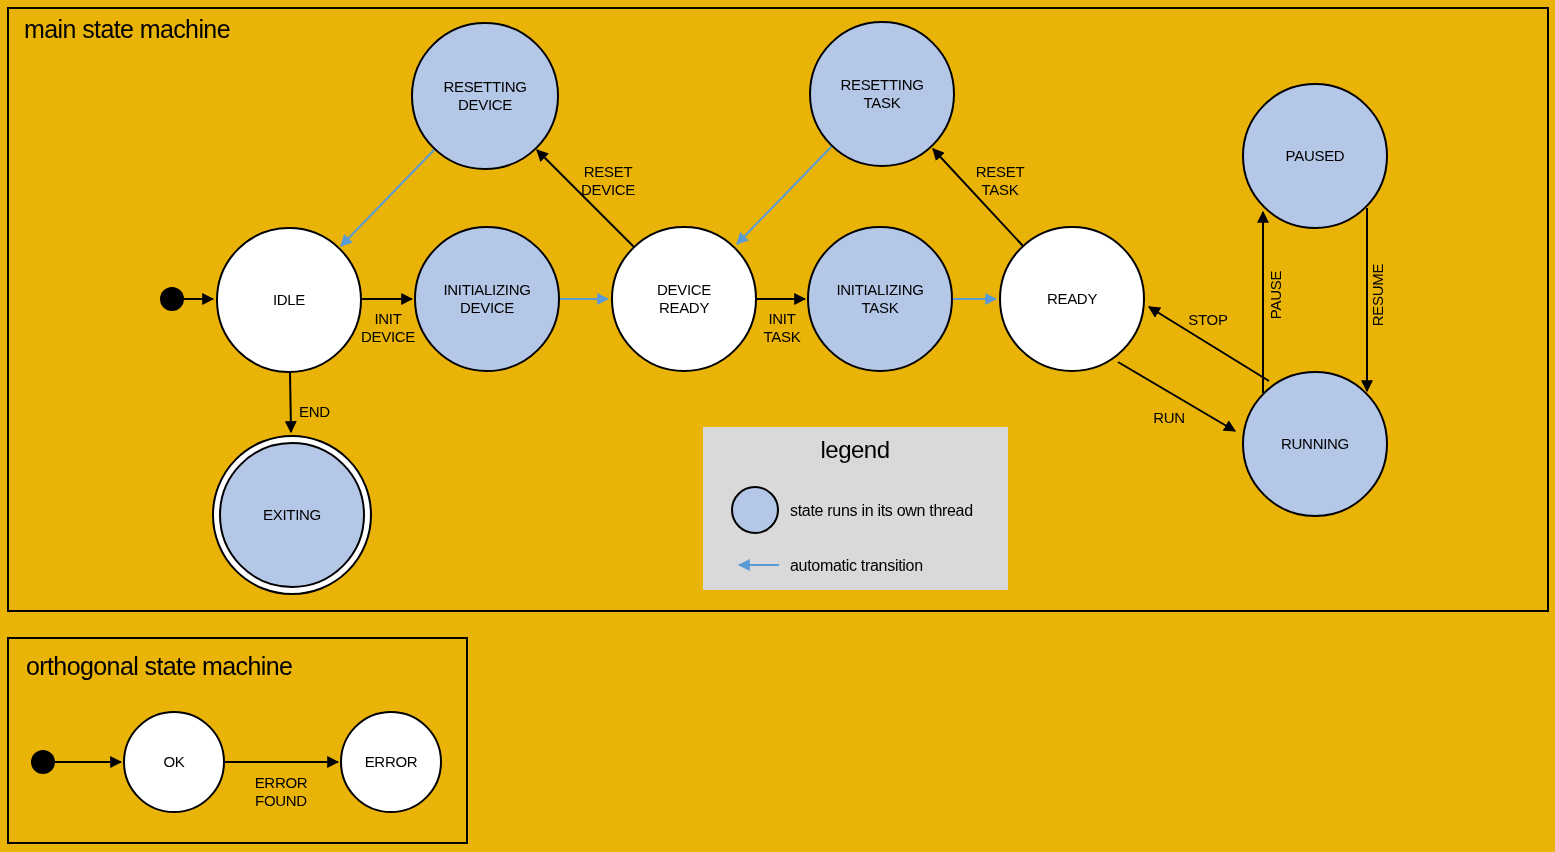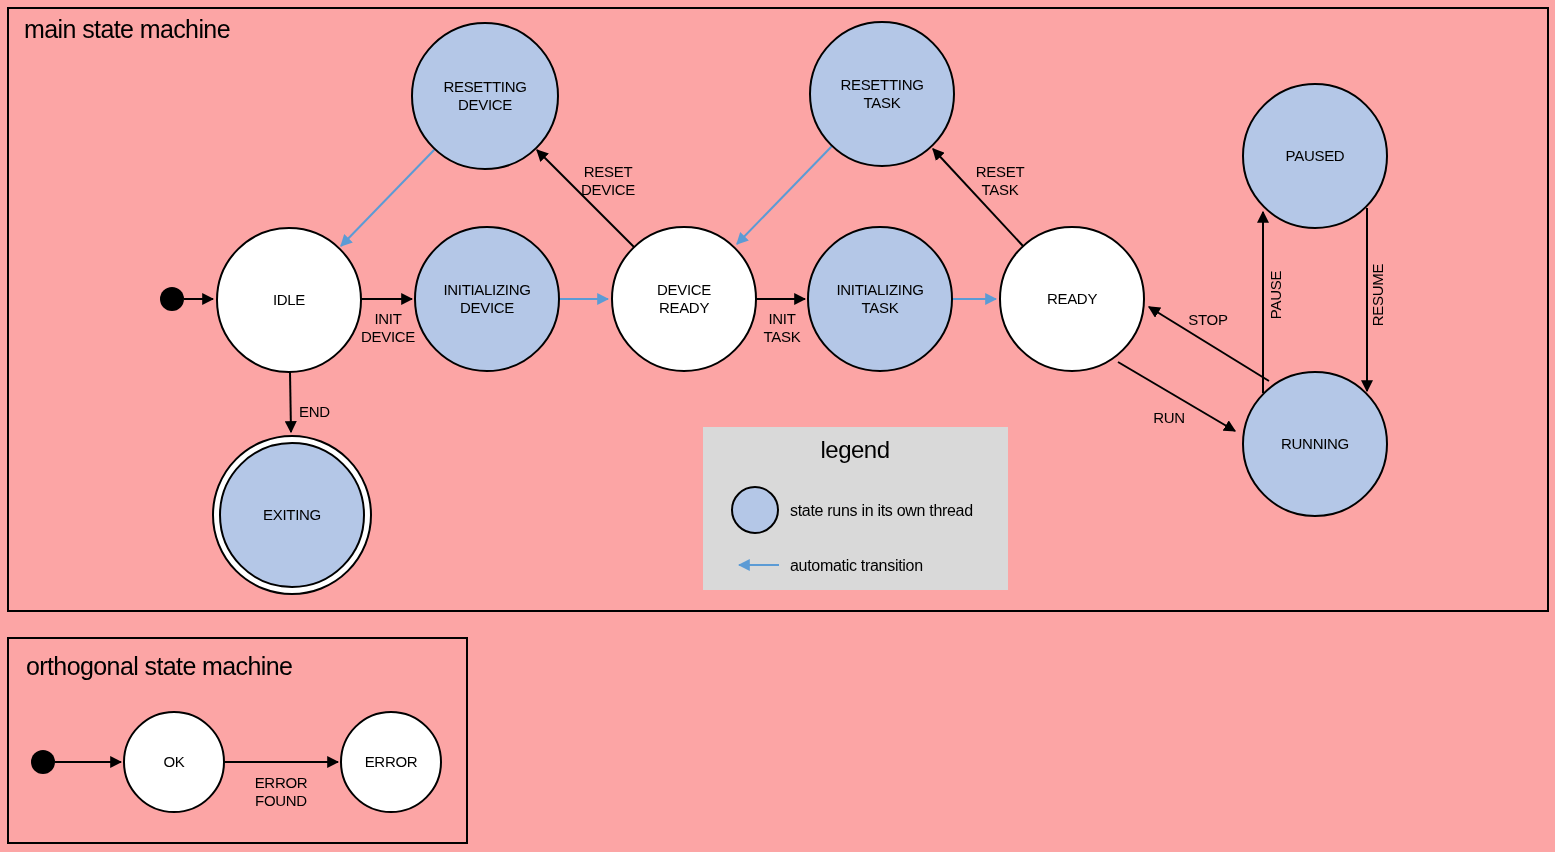--- a/index.html
+++ b/index.html
@@ -1,16 +1,16 @@
 <!DOCTYPE html>
 <html><head>
 <meta charset="utf-8">
 <style>
   html,body { margin:0; padding:0; background:#ffffff; }
-  .page { position:relative; width:1555px; height:852px; background:#fca5a5; }
+  .page { position:relative; width:1555px; height:852px; background:#eab308; }
   svg { display:block; }
   text { font-family:"Liberation Sans", sans-serif; fill:#000000; }
   .lbl { font-size:15px; letter-spacing:-0.3px; }
   .mid { text-anchor:middle; }
   .box-title { font-size:25px; letter-spacing:-0.6px; }
   .legend-title { font-size:24px; letter-spacing:-0.5px; text-anchor:middle; }
   .legend-item { font-size:16px; letter-spacing:-0.3px; }
   .state { stroke:#000; stroke-width:2; }
   .edge { stroke-width:2; fill:none; }
   .frame { fill:none; stroke:#000; stroke-width:2; }

